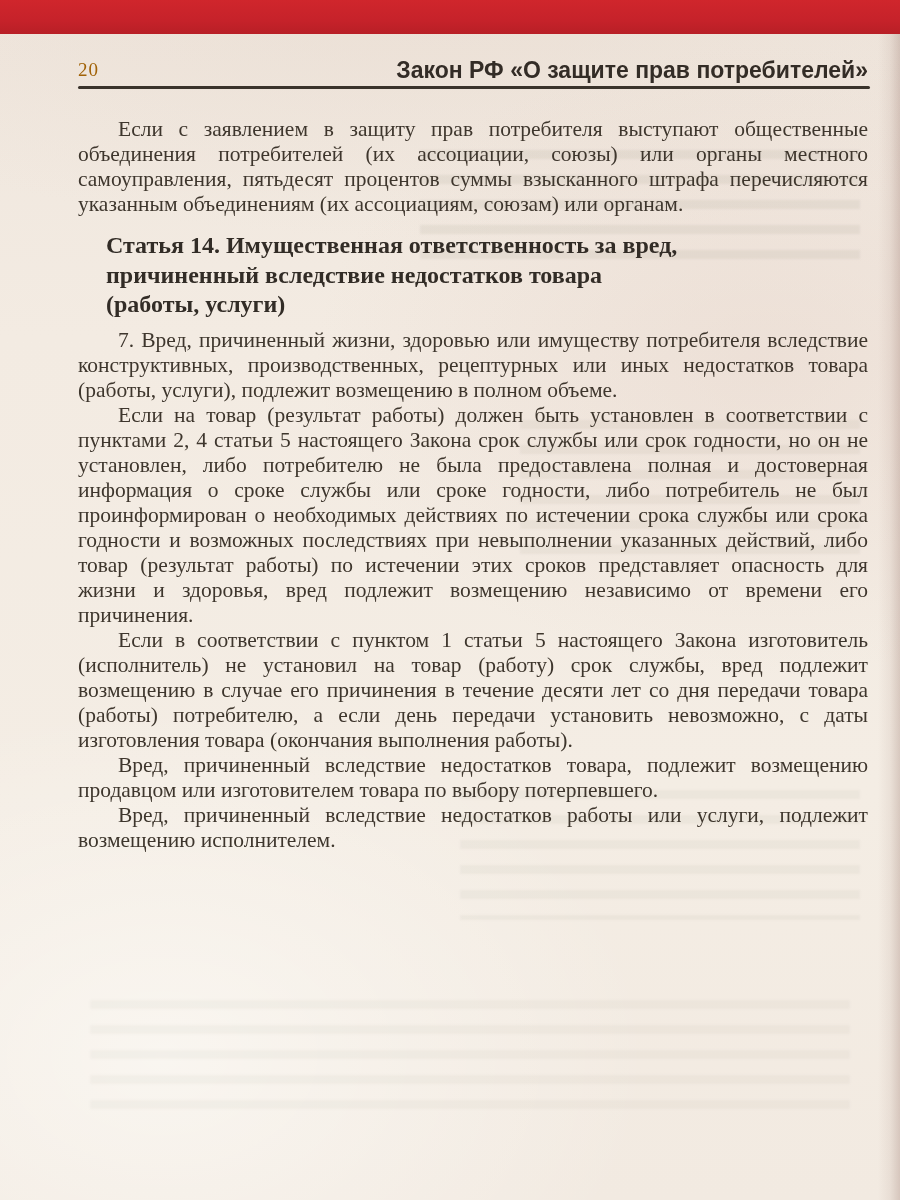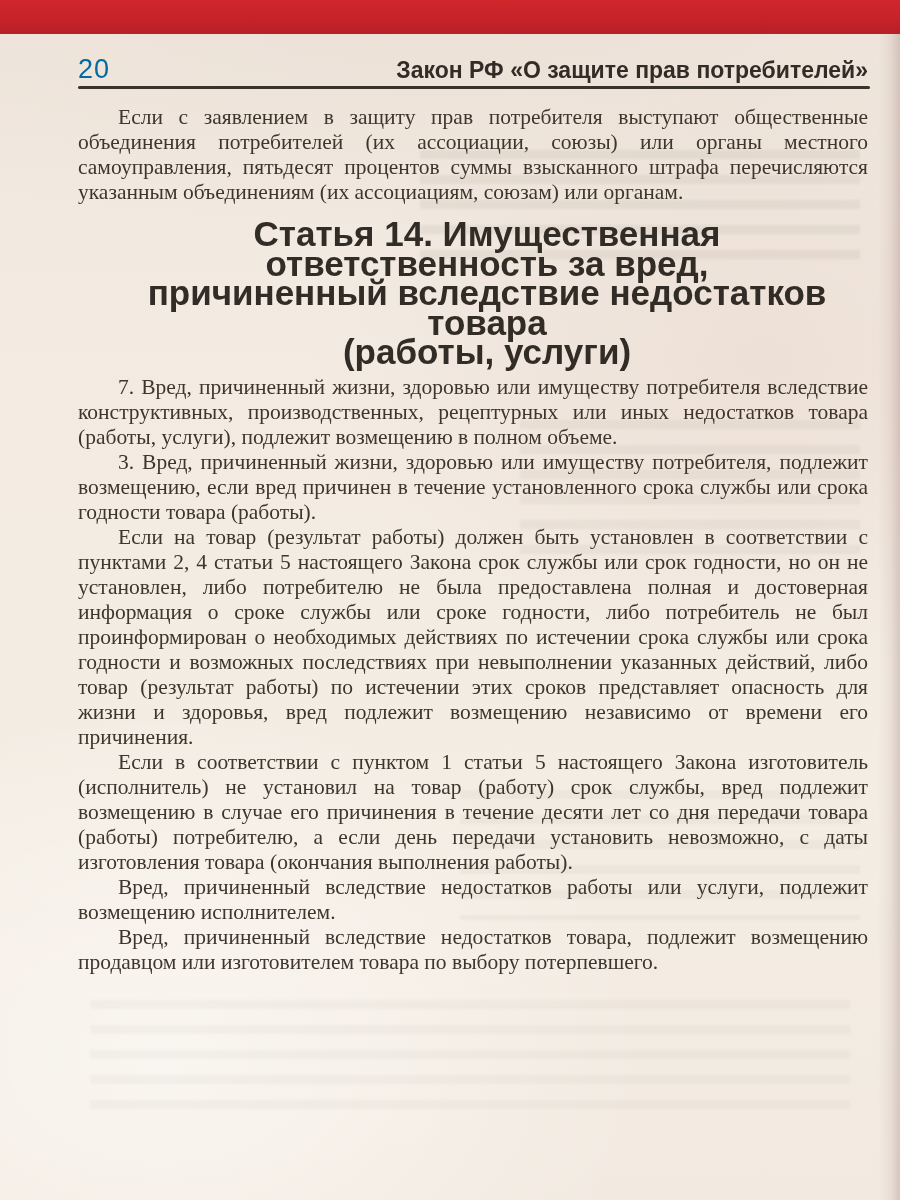--- a/index.html
+++ b/index.html
@@ -36,49 +36,49 @@
   .bleed-2 { left: 520px; top: 420px;  width: 340px; height: 150px; opacity: .8; }
   .bleed-3 { left: 460px; top: 790px;  width: 400px; height: 130px; opacity: .7; }
   .bleed-4 { left: 90px;  top: 1000px; width: 760px; height: 110px; opacity: .55; }
 
   .header-row {
     position: relative;
     margin: 56px 32px 0 78px;
     display: flex; justify-content: space-between; align-items: flex-end;
   }
   .page-number {
-    font-family: Liberation Sans, sans-serif;
-    font-size: 27px; line-height: 27px; font-weight: 400;
-    color: #0369a1; letter-spacing: 1px;
+    font-family: Liberation Serif, serif;
+    font-size: 19px; line-height: 27px; font-weight: 400;
+    color: #a16207; letter-spacing: 1px;
   }
   .running-title {
     font-family: "Liberation Sans", sans-serif;
     font-size: 23px; line-height: 25px; font-weight: 700;
     color: #332c26;
     text-align: right;
   }
   .header-rule {
     margin: 3px 30px 0 78px; height: 3px;
     background: #3a332b; border-radius: 2px;
   }
 
   .article-body {
     position: relative;
-    margin: 16px 32px 0 78px;
+    margin: 28px 32px 0 78px;
     font-size: 21.5px; line-height: 25px;
     color: #3e362d;
     text-align: justify;
   }
   .article-body p { margin: 0; text-indent: 40px; }
   .article-heading {
-    font-family: Liberation Sans, sans-serif;
-    font-size: 35px; line-height: 29.5px; font-weight: 700;
+    font-family: Liberation Serif, serif;
+    font-size: 24px; line-height: 29.5px; font-weight: 700;
     color: #322c26;
     margin: 14px 0 8px 0; padding-left: 28px;
-    white-space: pre-line; text-align: center; text-indent: 0;
+    white-space: pre-line; text-align: left; text-indent: 0;
   }
   .amendment { font-style: italic; }
 </style>
 </head>
 <body>
 
 <div class="red-bar"></div>
 <div class="page-edge-shadow"></div>
 <div class="bleed bleed-1"></div>
 <div class="bleed bleed-2"></div>
@@ -90,18 +90,17 @@
   <span class="running-title">Закон РФ «О защите прав потребителей»</span>
 </div>
 <div class="header-rule"></div>
 
 <div class="article-body">
   <p>Если с заявлением в защиту прав потребителя выступают общественные объединения потребителей (их ассоциации, союзы) или органы местного самоуправления, пятьдесят процентов суммы взысканного штрафа перечисляются указанным объединениям (их ассоциациям, союзам) или органам.</p>
   <h2 class="article-heading">Статья 14. Имущественная ответственность за вред,
 причиненный вследствие недостатков товара
 (работы, услуги)</h2>
   <p>7. Вред, причиненный жизни, здоровью или имуществу потребителя вследствие конструктивных, производственных, рецептурных или иных недостатков товара (работы, услуги), подлежит возмещению в полном объеме.</p>
-  <p>3. Вред, причиненный жизни, здоровью или имуществу потребителя, подлежит возмещению, если вред причинен в течение установленного срока службы или срока годности товара (работы).</p>
   <p>Если на товар (результат работы) должен быть установлен в соответствии с пунктами 2, 4 статьи 5 настоящего Закона срок службы или срок годности, но он не установлен, либо потребителю не была предоставлена полная и достоверная информация о сроке службы или сроке годности, либо потребитель не был проинформирован о необходимых действиях по истечении срока службы или срока годности и возможных последствиях при невыполнении указанных действий, либо товар (результат работы) по истечении этих сроков представляет опасность для жизни и здоровья, вред подлежит возмещению независимо от времени его причинения.</p>
   <p>Если в соответствии с пунктом 1 статьи 5 настоящего Закона изготовитель (исполнитель) не установил на товар (работу) срок службы, вред подлежит возмещению в случае его причинения в течение десяти лет со дня передачи товара (работы) потребителю, а если день передачи установить невозможно, с даты изготовления товара (окончания выполнения работы).</p>
+  <p>Вред, причиненный вследствие недостатков товара, подлежит возмещению продавцом или изготовителем товара по выбору потерпевшего.</p>
   <p>Вред, причиненный вследствие недостатков работы или услуги, подлежит возмещению исполнителем.</p>
-  <p>Вред, причиненный вследствие недостатков товара, подлежит возмещению продавцом или изготовителем товара по выбору потерпевшего.</p>
 </div>
 
 </body></html>

